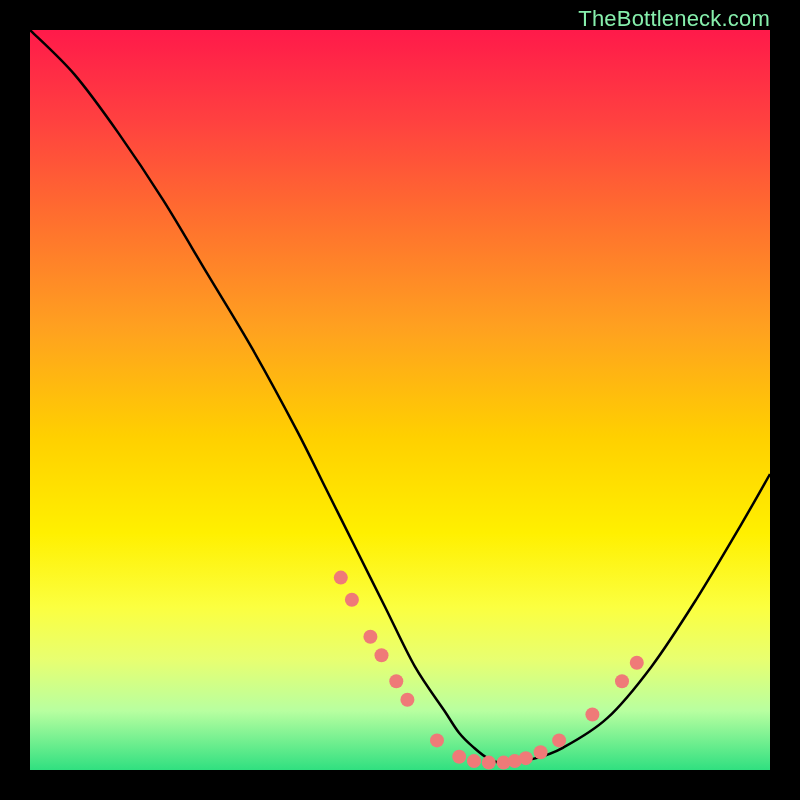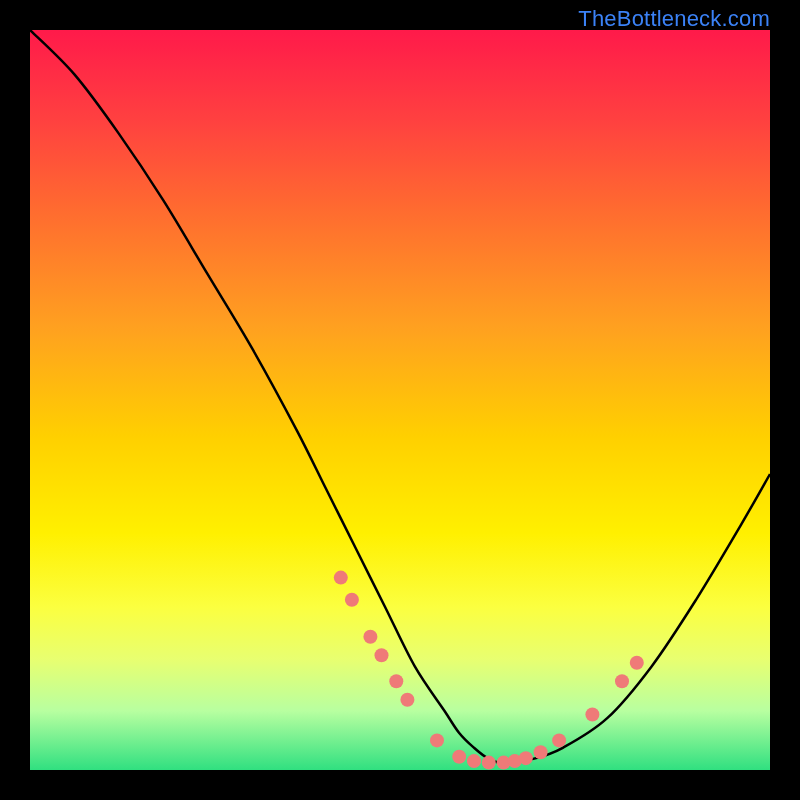--- a/index.html
+++ b/index.html
@@ -27,21 +27,21 @@
       #e8ff70 85%,
       #b8ffa0 92%,
       #30e080 100%);
   }
   .watermark {
     position: absolute;
     top: 6px;
     right: 30px;
     font-family: Arial, Helvetica, sans-serif;
     font-size: 22px;
-    color: #3b82f6;
+    color: #86efac;
     letter-spacing: 0.2px;
   }
   svg.curve {
     position: absolute;
     left: 0; top: 0;
     width: 740px; height: 740px;
   }
 </style>
 </head>
 <body>

